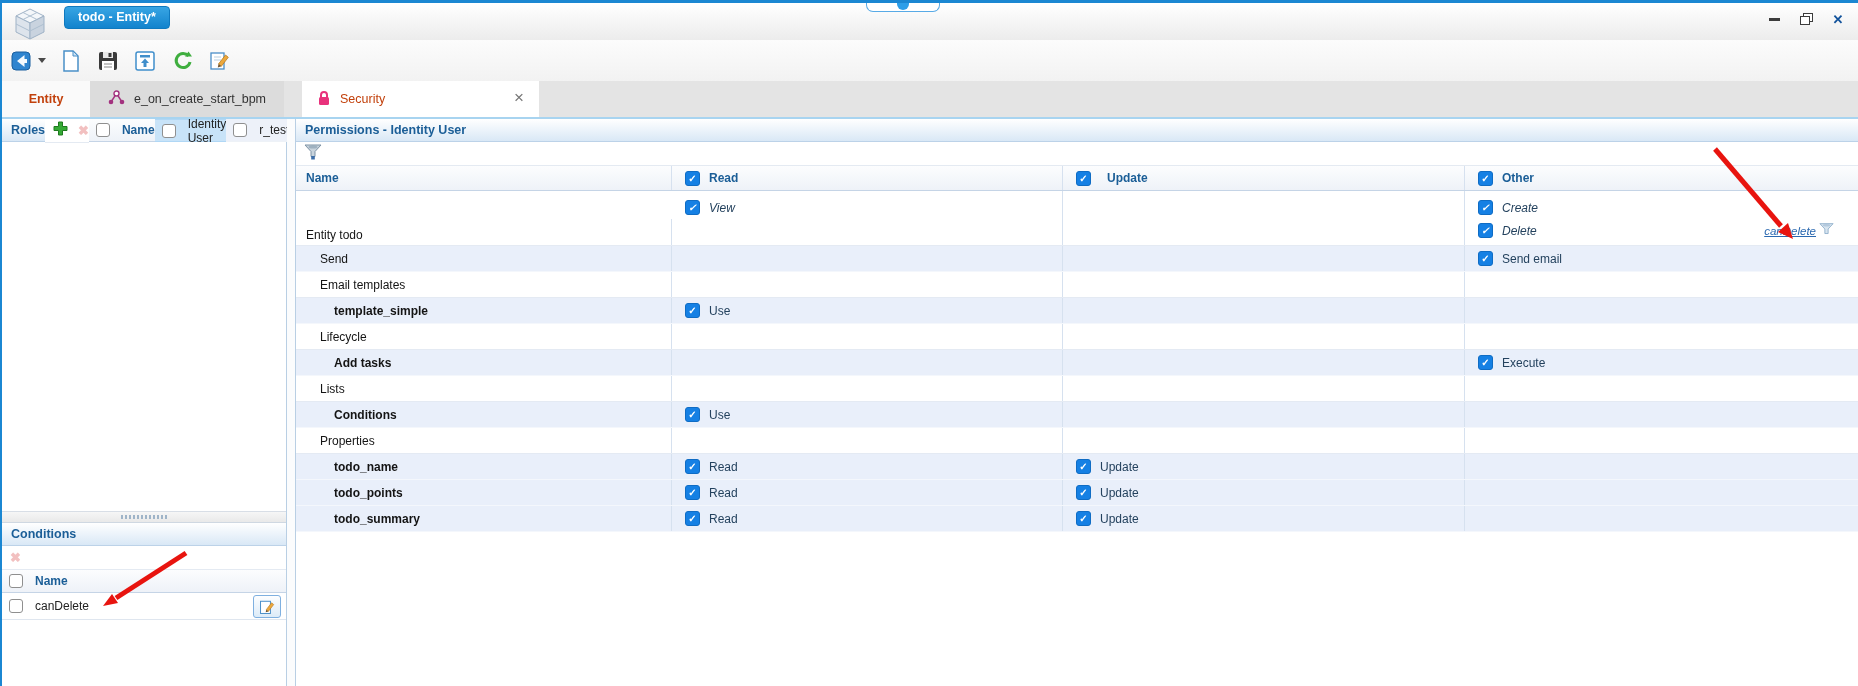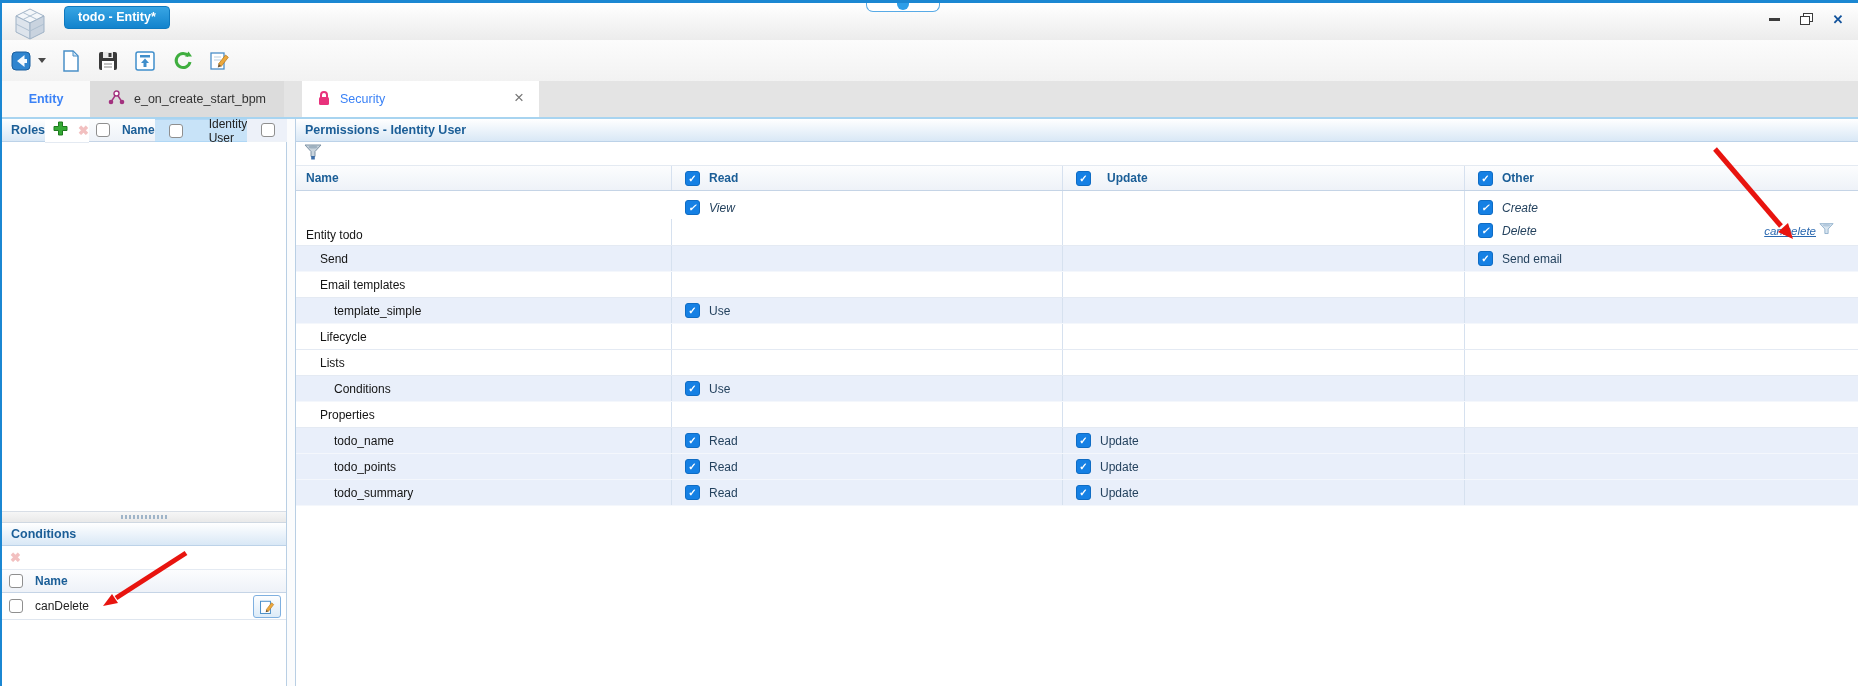--- a/index.html
+++ b/index.html
@@ -23,41 +23,41 @@
   .wmin::after{content:"";display:block;width:11px;height:3px;background:#3c3c3c;}
   .wclose::after{content:"\2715";color:#11529b;font-size:13px;font-weight:bold;}
   
   .toolbar{height:41px;display:flex;align-items:center;gap:13px;padding-left:7px;
     background:linear-gradient(#fcfcfc,#f2f2f2);}
   .tbtn{display:flex;align-items:center;justify-content:center;width:24px;height:24px;}
   .caret{width:0;height:0;border-left:4px solid transparent;border-right:4px solid transparent;
     border-top:5px solid #4a4a4a;margin-left:-8px;}
   
   .tabbar{height:36px;background:#e4e4e4;border-bottom:2px solid #a8d4f0;display:flex;align-items:stretch;}
-  .tab{display:flex;align-items:center;gap:9px;font-size:12.5px;color:#3b82f6;}
+  .tab{display:flex;align-items:center;gap:9px;font-size:12.5px;color:#c2410c;}
   .tab-entity{width:88px;justify-content:center;background:#fafafa;font-weight:bold;}
   .tab-bpm{padding:0 18px;background:#dcdcdc;color:#333;}
   .tab-security{width:222px;background:#ffffff;position:relative;padding-left:15px;}
   .tabclose{position:absolute;right:12px;top:9px;width:16px;height:16px;display:flex;align-items:center;justify-content:center;}
   .tabclose::after{content:"\00d7";font-size:17px;color:#777;}
   
   .main{display:flex;height:567px;}
   .leftcol{width:284px;border-right:1px solid #b9cfe4;display:flex;flex-direction:column;background:#fff;}
   .colgap{width:8px;background:#fbfcfd;}
   .rightcol{flex:1;border-left:1px solid #b9cfe4;background:#fff;display:flex;flex-direction:column;}
   .phead{height:22px;background:linear-gradient(#ffffff,#d9e8f6);border-bottom:1px solid #bcd2e8;
     display:flex;align-items:center;padding-left:9px;color:#1b5e97;font-weight:bold;font-size:12.5px;}
   .ptools{height:23px;display:flex;align-items:center;gap:10px;padding-left:8px;border-bottom:1px solid #e4eaf2;}
   .xdisabled{color:#f2c0c0;font-size:13px;font-weight:bold;}
   .xdisabled::after{content:"\2716";}
   
   .lgh{height:22px;display:flex;align-items:center;gap:12px;padding-left:7px;
     background:linear-gradient(#fcfdfe,#eef2f8);border-bottom:1px solid #c5d4e6;
     color:#1b5e97;font-weight:bold;font-size:12px;}
-  .lrow{height:22px;display:flex;align-items:center;gap:26px;padding-left:14px;
+  .lrow{height:22px;display:flex;align-items:center;gap:12px;padding-left:7px;
     font-size:12px;color:#222;border-bottom:1px solid #eef2f7;}
   .lrow.selected{background:#c8e3f8;border-top:1px solid #b0d7f5;border-bottom:1px solid #b0d7f5;height:21px;}
   .lrow.alt{background:#edf1f9;}
   .roles-sec{height:392px;display:flex;flex-direction:row;}
   .cond-sec{flex:1;display:flex;flex-direction:column;}
   .splitter{height:10px;background:linear-gradient(#f6f6f6,#e9e9e9);border-top:1px solid #d8dee6;
     border-bottom:1px solid #cfd8e2;display:flex;align-items:center;justify-content:center;}
   .splitter .dots{width:46px;height:4px;
     background:repeating-linear-gradient(90deg,#9fb4c8 0 2px,transparent 2px 4px);}
   .condrow{height:26px;position:relative;border-bottom:1px solid #dfe6ef;}
@@ -77,21 +77,21 @@
   .c2{width:402px;border-right:1px solid #d6e1ef;gap:16px;}
   .c3{flex:1;}
   .prow{display:flex;min-height:26px;border-bottom:1px solid #e4eaf3;box-sizing:border-box;}
   .prow.tall{height:55px;}
   .prow.leaf{background:#e9effa;border-bottom:1px solid #f4f7fc;}
   .cell{box-sizing:border-box;display:flex;align-items:center;}
   .colstack{flex-direction:column;align-items:stretch;padding-top:5px;justify-content:flex-start;font-style:italic;}
   .namecell{font-size:12px;color:#141414;}
   .lv0{padding-left:10px;}
   .lv1{padding-left:24px;}
-  .lv2{padding-left:38px;}
+  .lv2{padding-left:38px;font-weight:bold;}
   .topalign{align-items:flex-start;padding-top:9px;margin-top:28px;}
   .cbitem{display:flex;align-items:center;gap:9px;padding-left:13px;height:23px;font-size:12px;color:#24425e;}
   .cond{margin-left:auto;display:flex;align-items:center;gap:3px;padding-right:24px;}
   .condlink{font-size:11.5px;color:#2a68b0;text-decoration:underline;cursor:pointer;}
   
   .overlay{position:absolute;left:0;top:-3px;width:1858px;height:686px;pointer-events:none;z-index:50;}
 </style>
 </head>
 <body>
 
@@ -357,20 +357,31 @@
         <div class="cell c3"></div>
     </div>
 
     <div class="prow">
       <div class="cell c0 namecell lv1">Lifecycle</div>
       <div class="cell c1"></div>
         <div class="cell c2"></div>
         <div class="cell c3"></div>
     </div>
 
+    <div class="prow leaf">
+      <div class="cell c0 namecell lv2">Add tasks</div>
+      <div class="cell c1"></div>
+        <div class="cell c2"></div>
+      <div class="cell c3">
+          <div class="cbitem">
+            <span class="cb"></span>
+            <span>Execute</span>
+          </div>
+        </div>
+    </div>
 
     <div class="prow">
       <div class="cell c0 namecell lv1">Lists</div>
       <div class="cell c1"></div>
         <div class="cell c2"></div>
         <div class="cell c3"></div>
     </div>
 
     <div class="prow leaf">
       <div class="cell c0 namecell lv2">Conditions</div>

